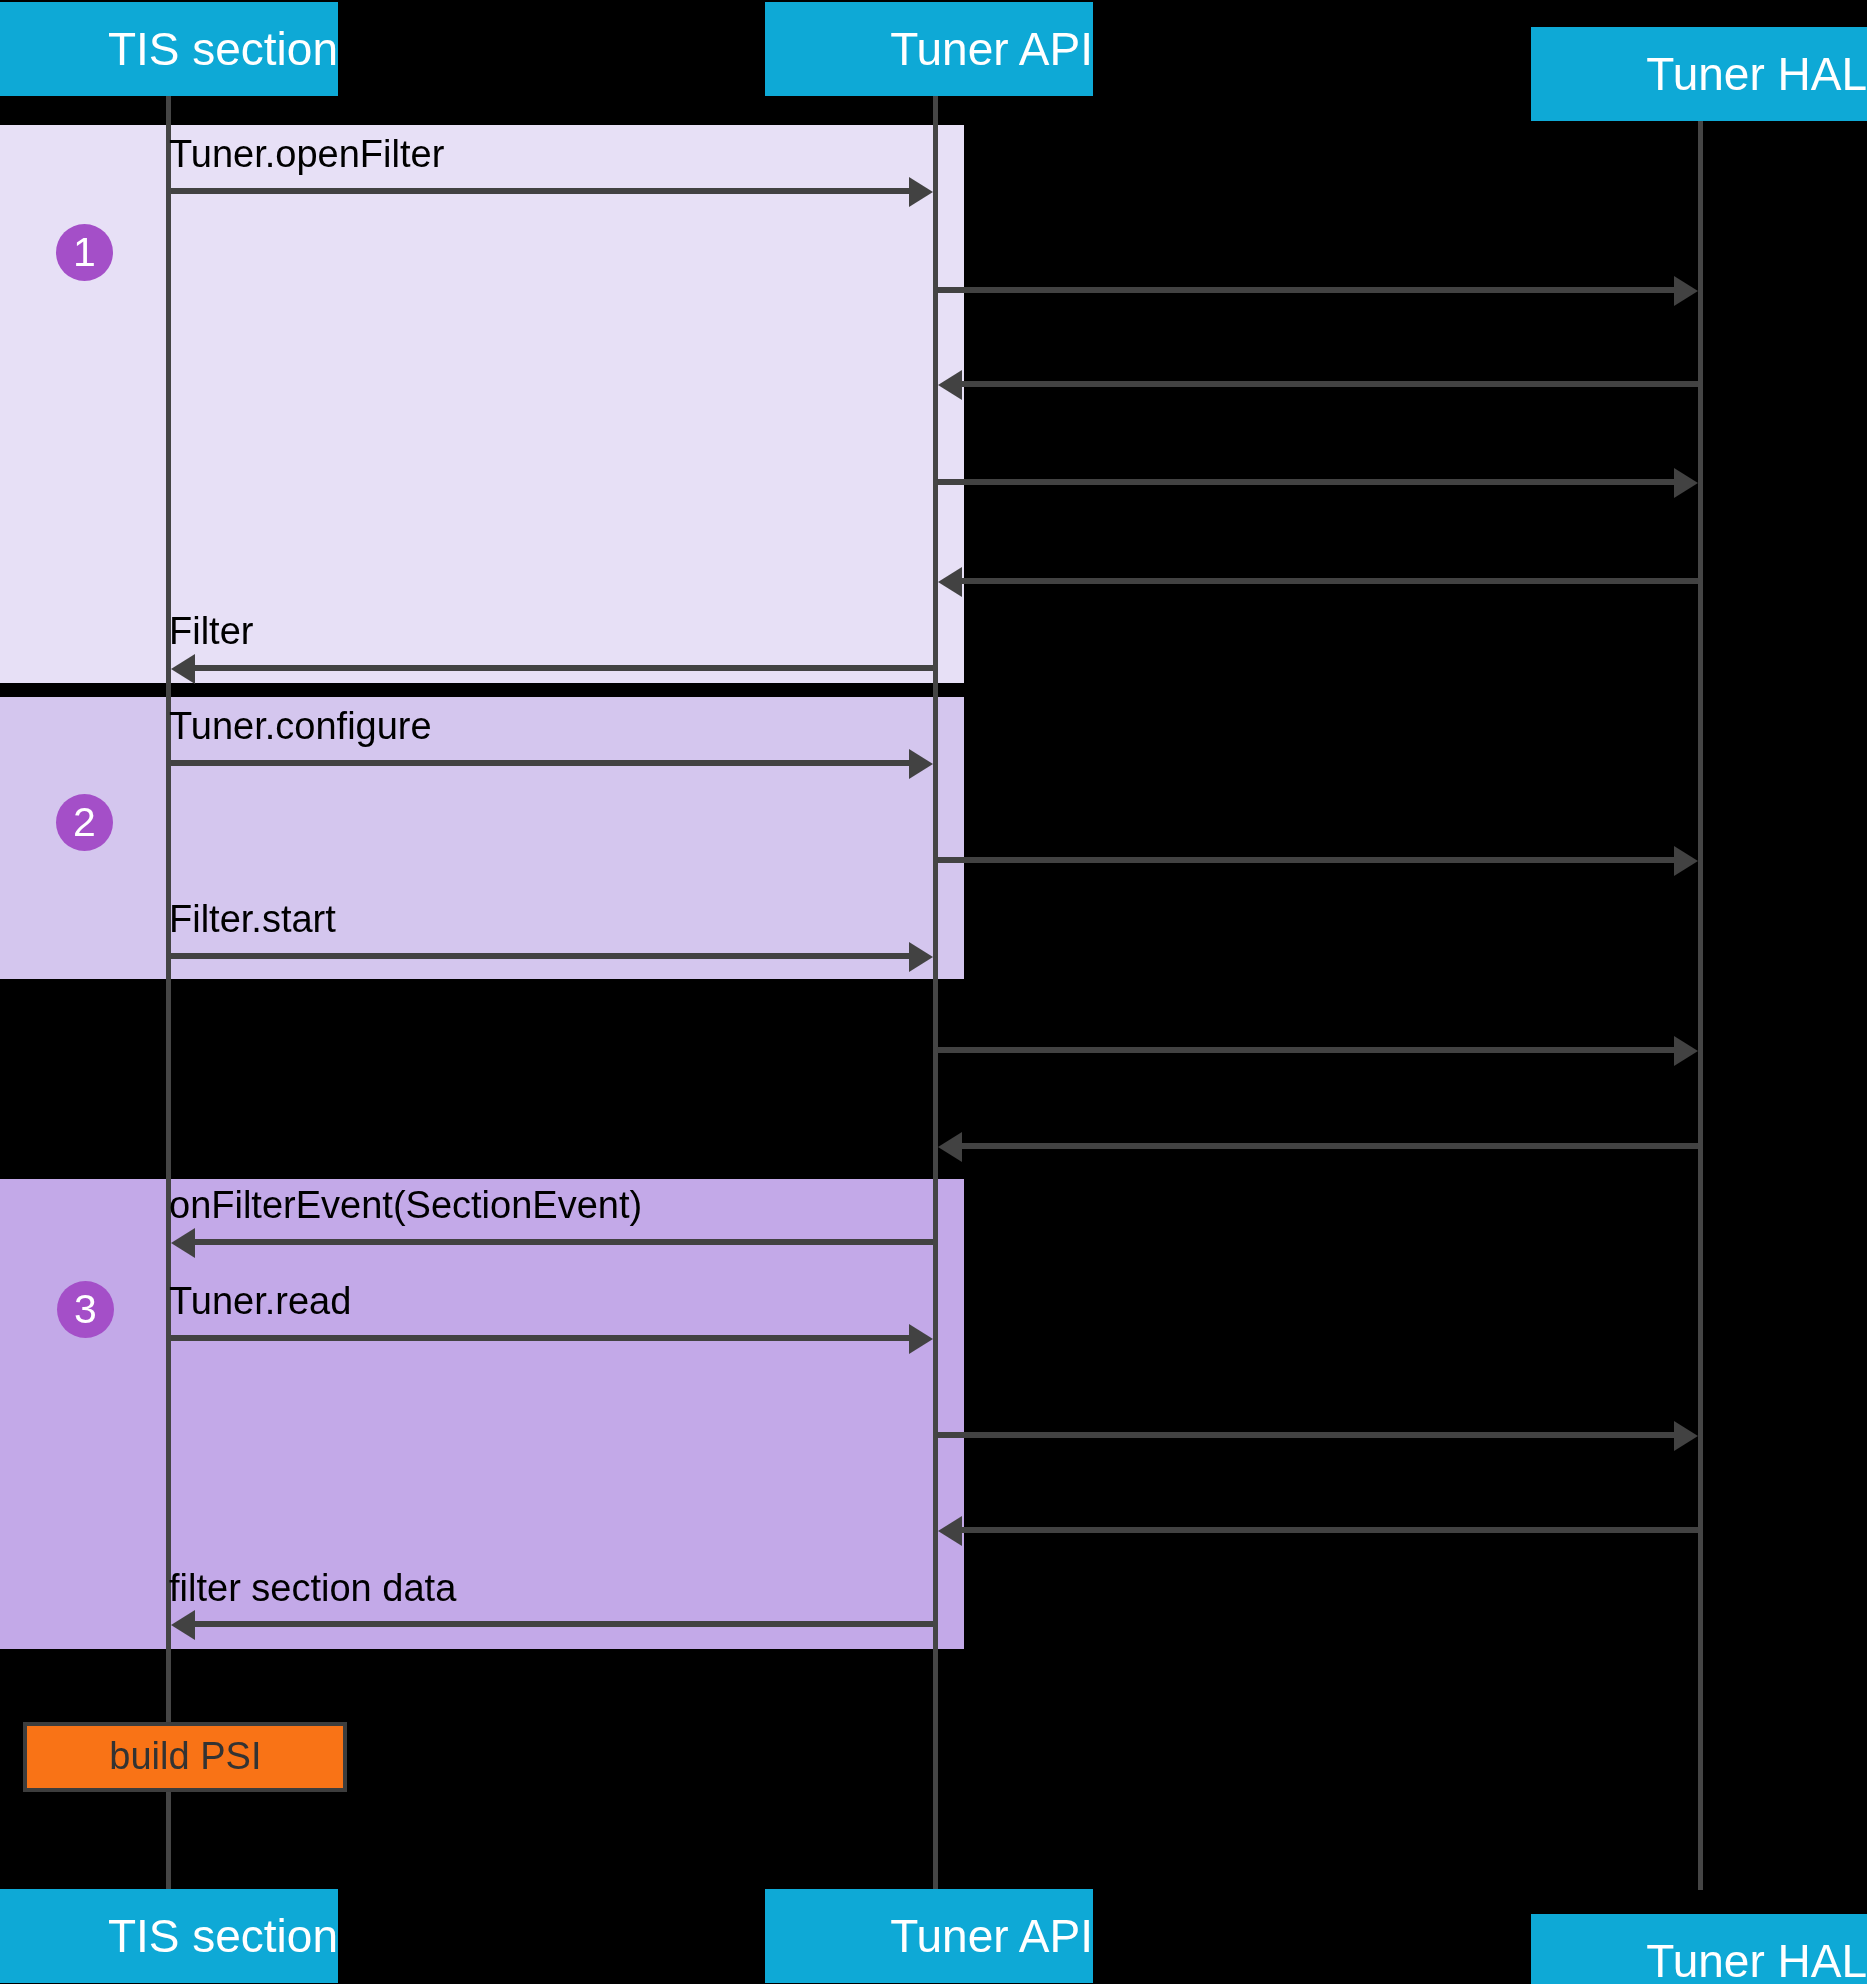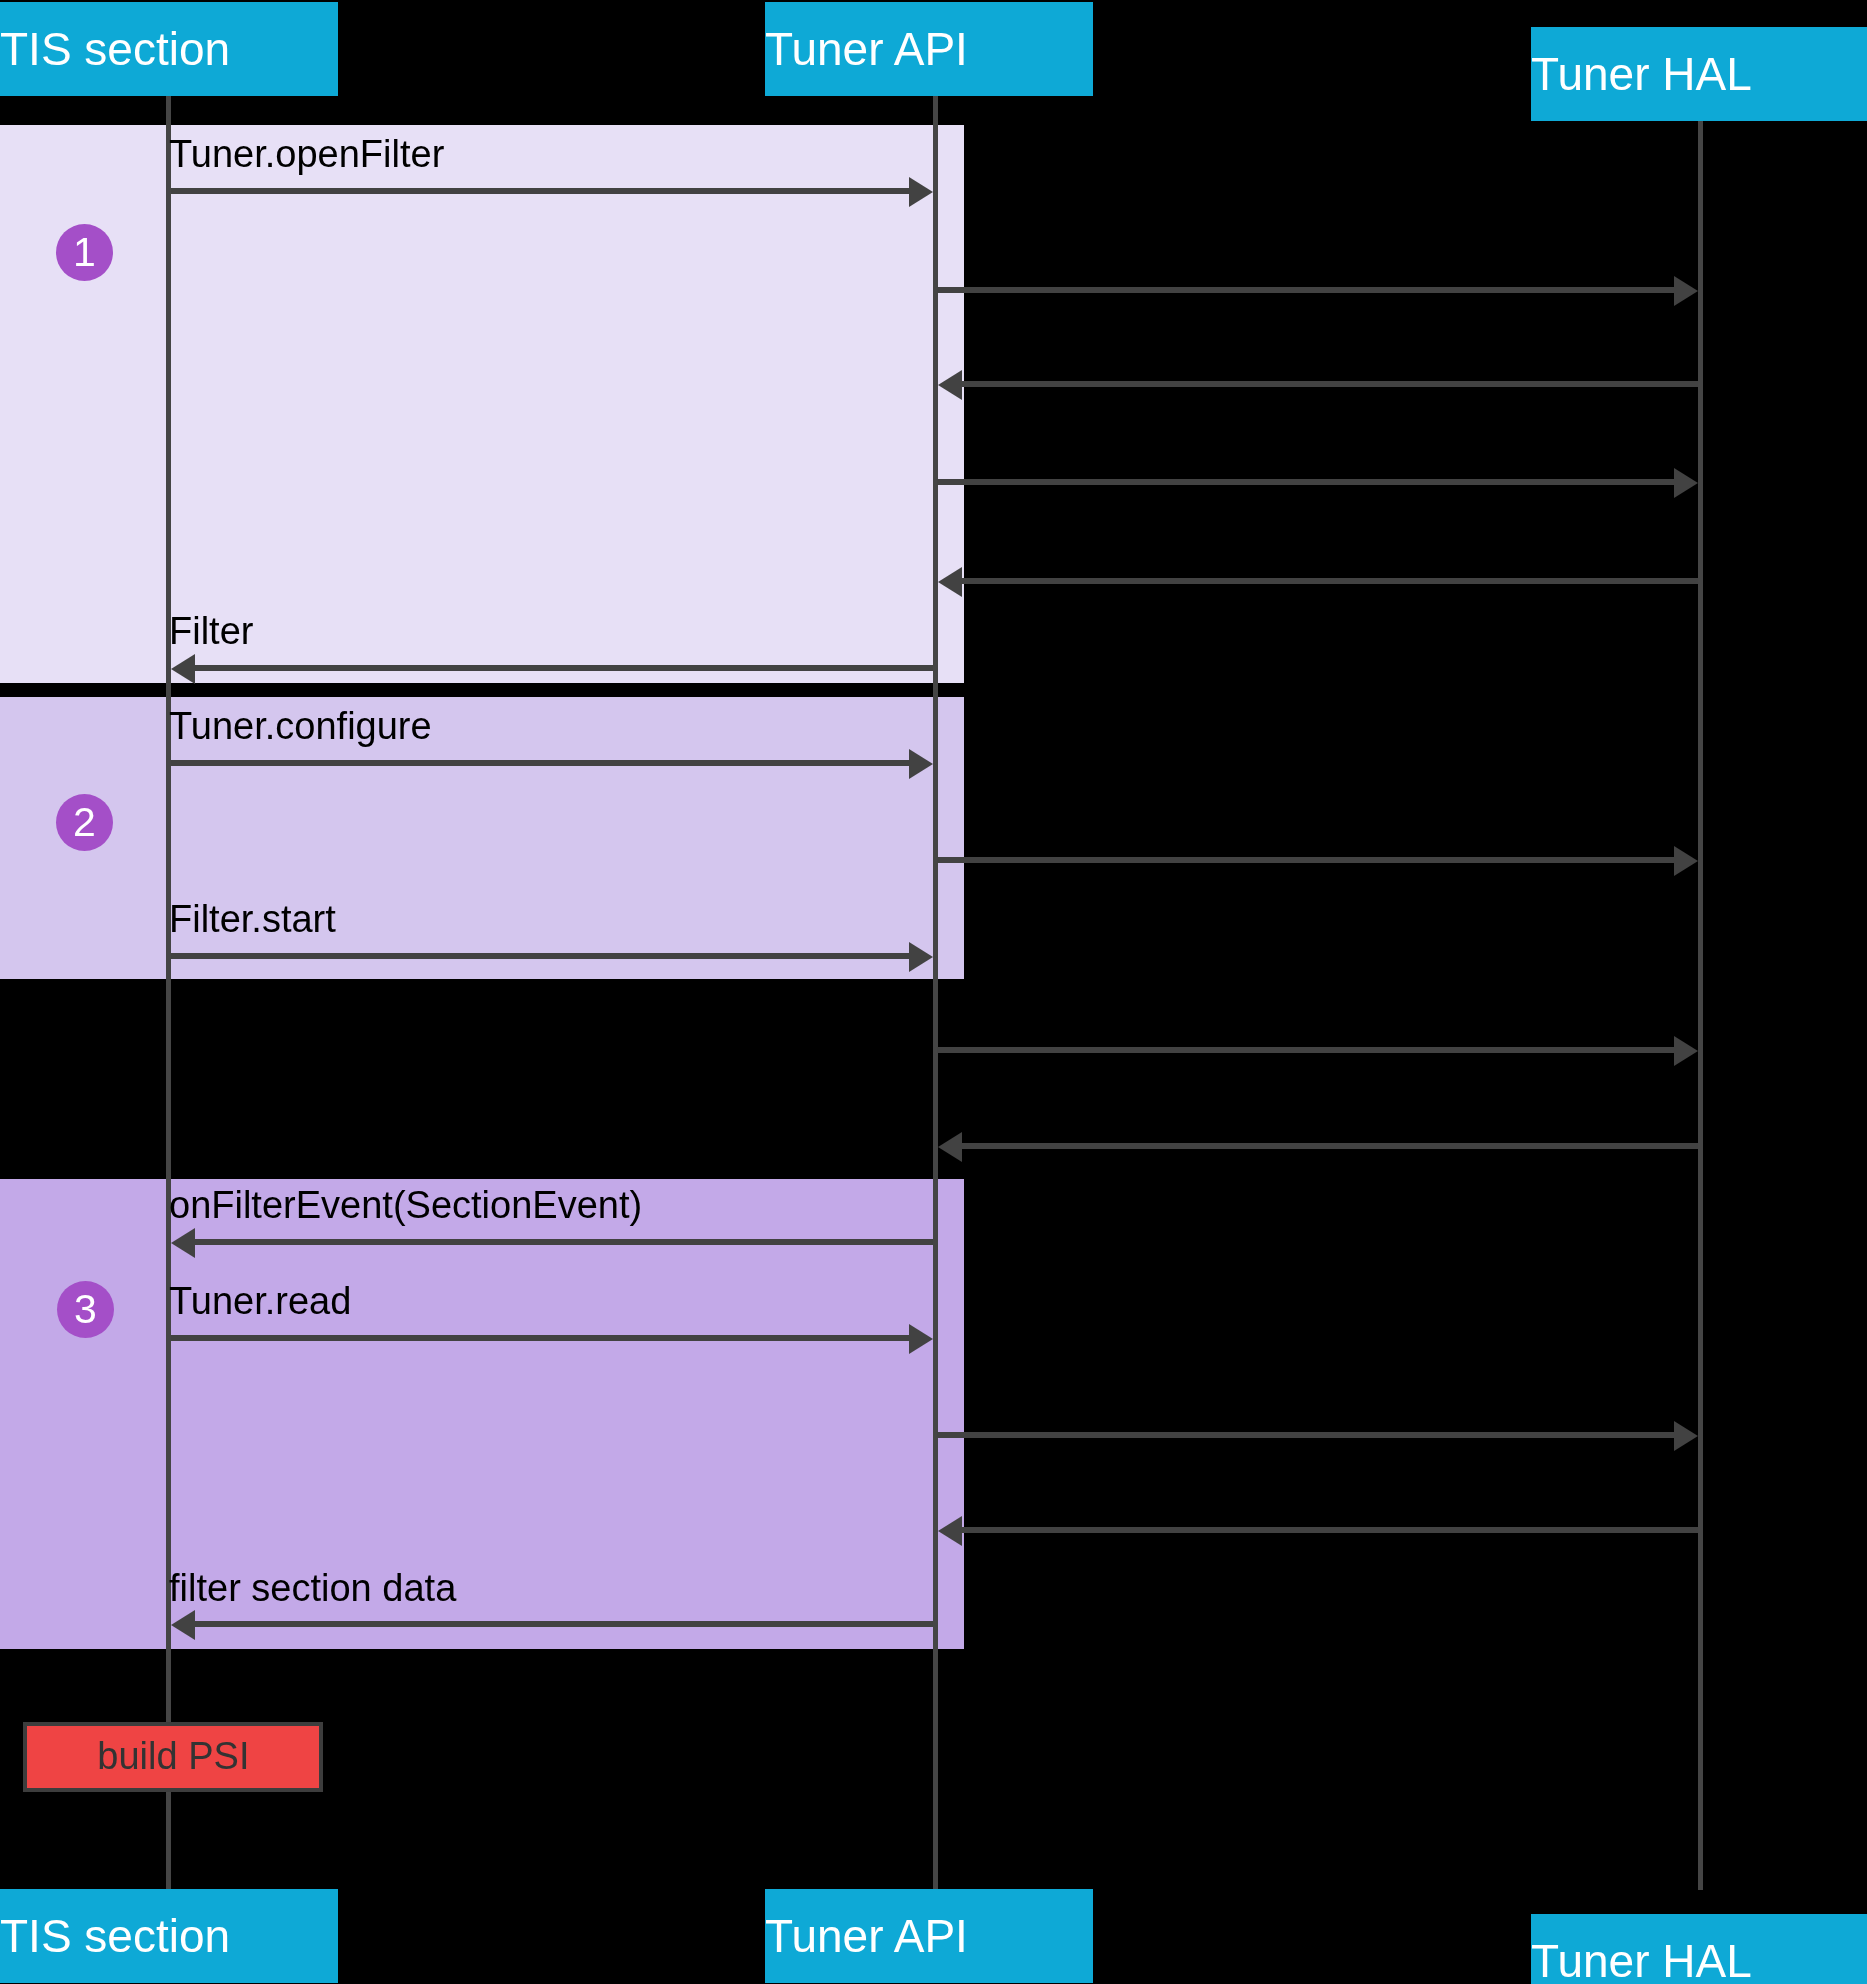--- a/index.html
+++ b/index.html
@@ -1,21 +1,21 @@
 <!DOCTYPE html>
 <html style="font-size:7.7px"><head>
 <meta charset="utf-8">
 <style>
   html,body{margin:0;padding:0;background:#000;}
   #canvas{position:relative;width:1867px;height:1985px;background:#000;overflow:hidden;
           font-family:"Liberation Sans", sans-serif;}
 
   
   .participant{position:absolute;height:94px;background:#0EA9D6;color:#fff;
-               font-size:46px;text-align:left;line-height:94px;}
+               font-size:46px;text-align:right;line-height:94px;}
   .p-top{top:1.9px;}  .p-bottom{top:1889px;}
   .p-tis{left:0;width:338px;}
   .p-api{left:765px;width:328px;}
   .p-hal{left:1531px;width:336px;margin-top:25px;}
 
   
   .lifeline{position:absolute;top:96px;width:4.8px;height:1794px;background:#454545;}
   .ll-tis{left:166px;} .ll-api{left:933px;} .ll-hal{left:1698px;}
 
   
@@ -39,21 +39,21 @@
   .arrow::after{content:"";position:absolute;width:0;height:0;top:0.5px;
                 border-top:15px solid transparent;border-bottom:15px solid transparent;}
   .arrow-r::after{right:0;border-left:24px solid #424242;}
   .arrow-l::after{left:0;border-right:24px solid #424242;}
 
   
   .msg{position:absolute;left:169px;width:765px;height:53px;line-height:53px;
        text-align:left;font-size:38px;color:#000;z-index:6;}
 
   
-  .note{position:absolute;left:23.4px;top:1722px;width:300px;height:70px;background:#ef4444;
+  .note{position:absolute;left:23.4px;top:1722px;width:324px;height:70px;background:#f97316;
         border:4.8px solid #3d3d3d;box-sizing:border-box;color:#333;font-size:38px;
         text-align:center;line-height:61px;z-index:7;}
 </style>
 </head>
 <body>
 
 <div id="canvas">
 
   <div class="lifeline ll-tis"></div>
   <div class="lifeline ll-api"></div>

